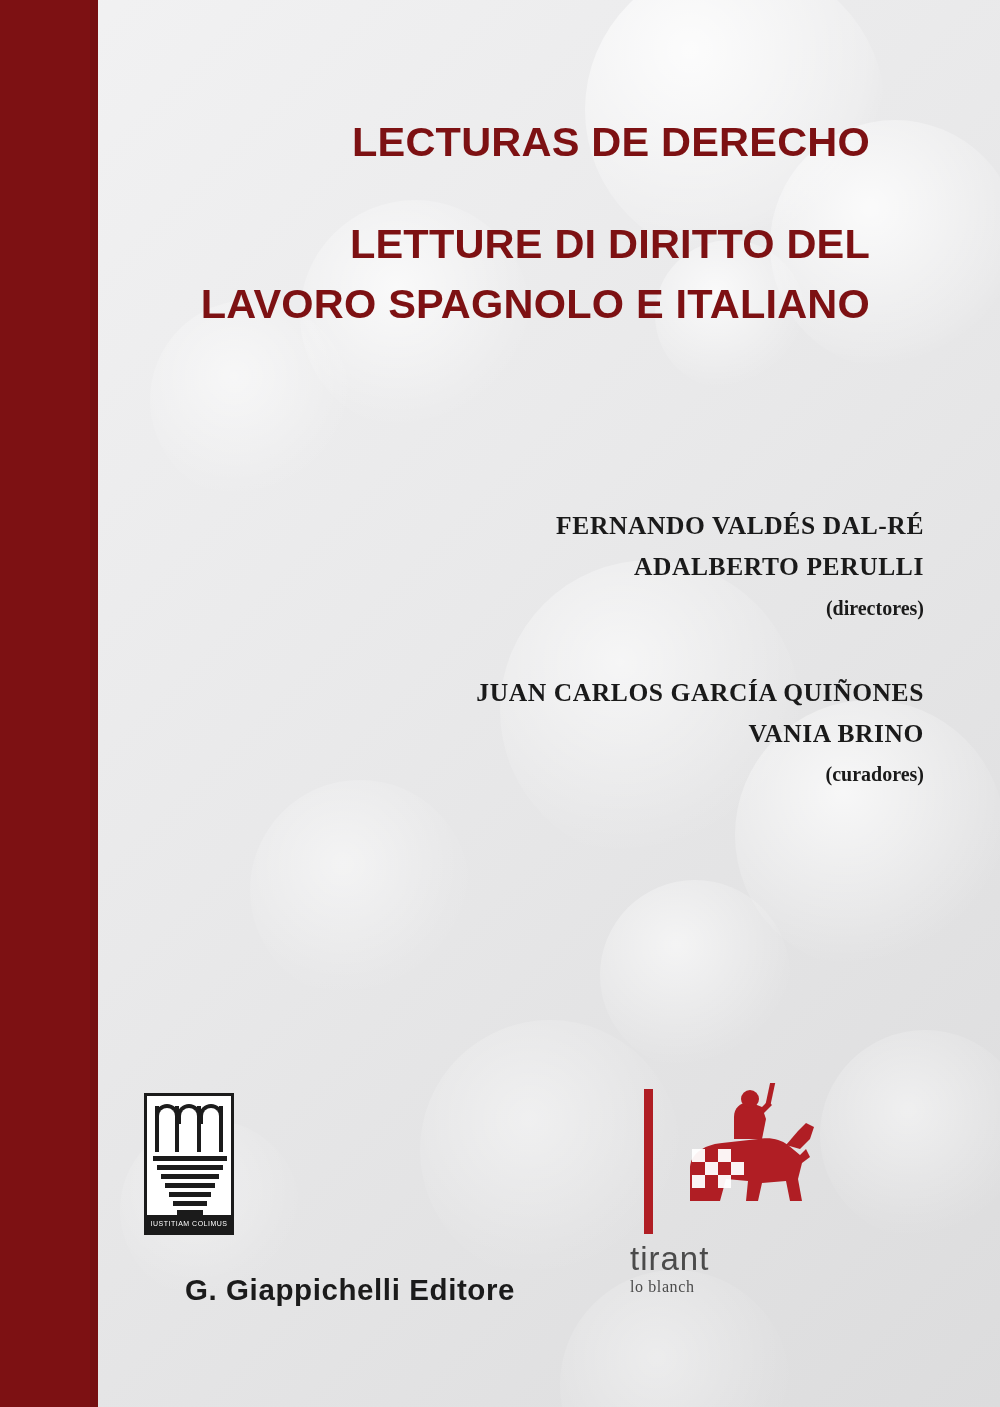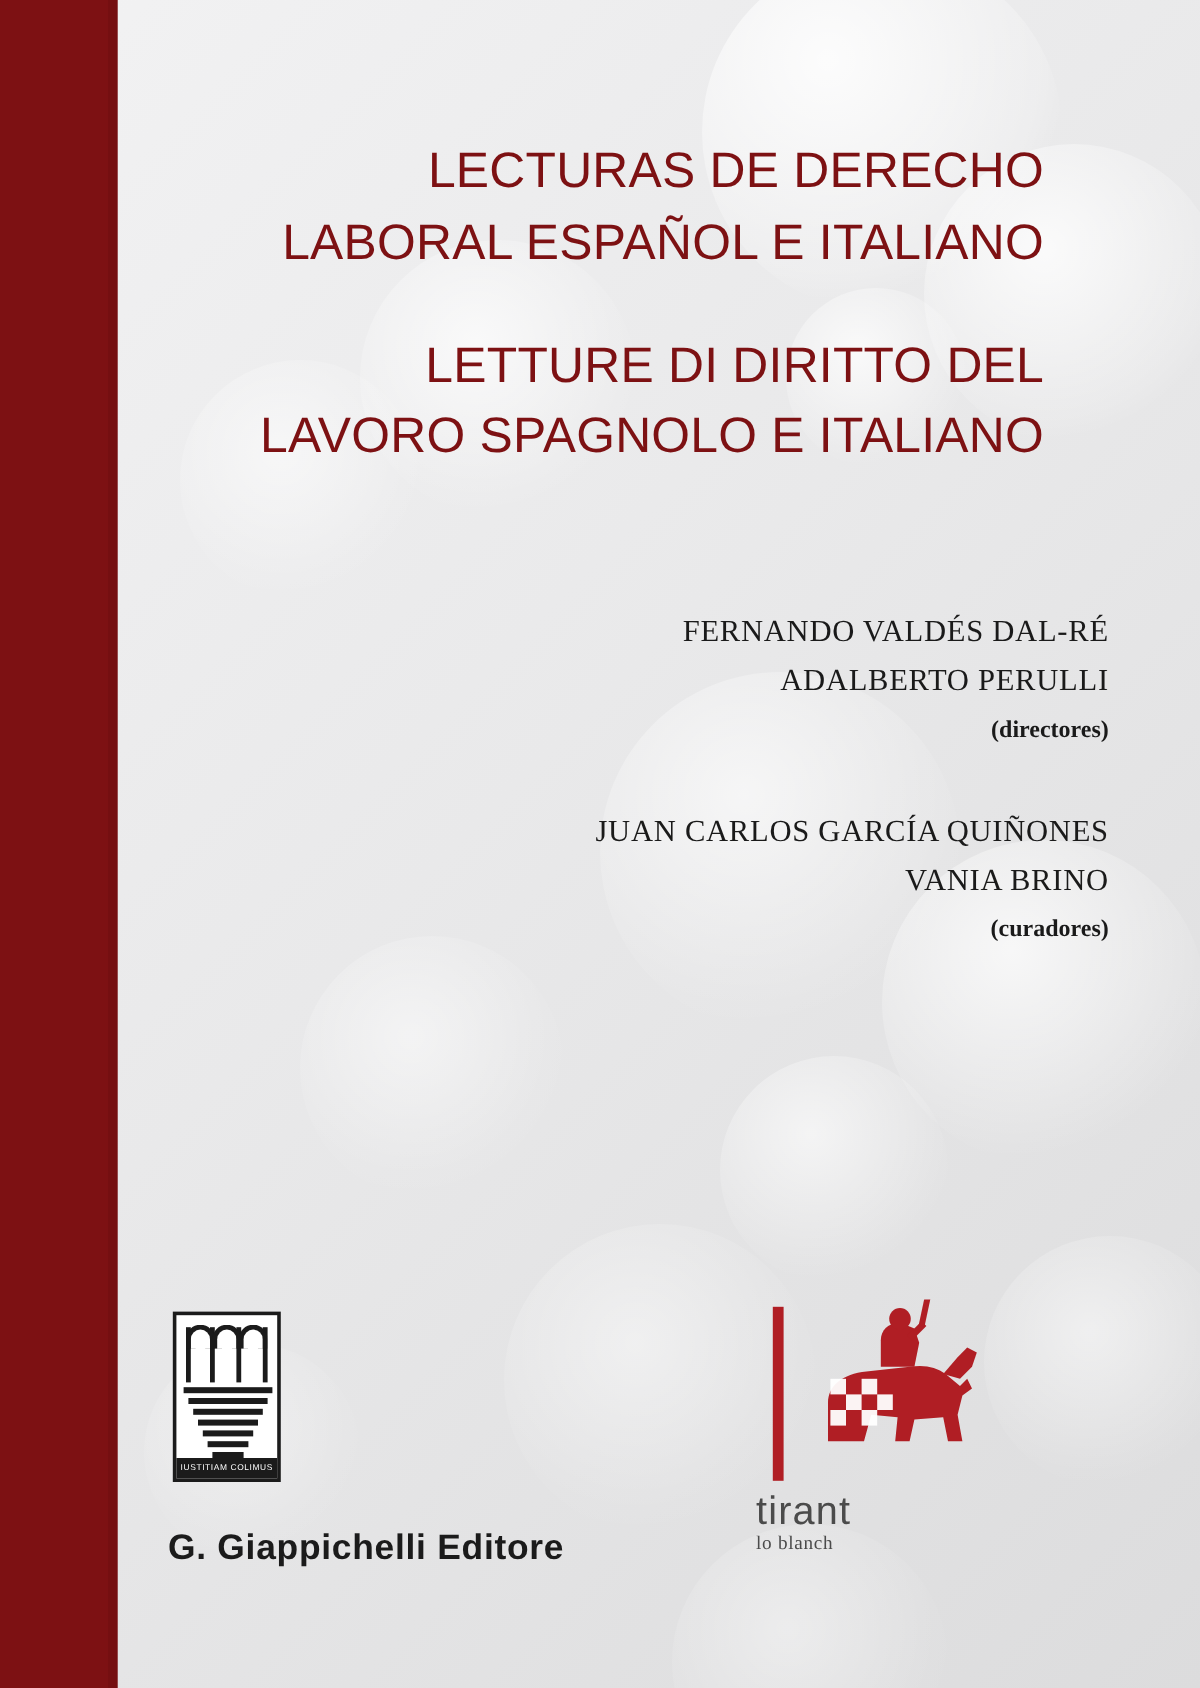--- a/index.html
+++ b/index.html
@@ -40,21 +40,21 @@
   
   #title-block {
     position: absolute;
     left: 98px; top: 112px;
     width: 848px;
     padding-right: 76px;
     text-align: right;
   }
   .title-line {
     color: #7d1113;
-    font-weight: normal;
+    font-weight: bold;
     font-size: 41px;
     letter-spacing: .2px;
     line-height: 1.44;
     white-space: nowrap;
     text-transform: uppercase;
   }
   .title-es { font-size: 41.5px; }
   .title-it { font-size: 41.5px; }
   #title-gap { height: 42px; }
 
@@ -62,21 +62,21 @@
   #authors {
     position: absolute;
     right: 76px; top: 505px;
     width: 620px;
     text-align: right;
     font-family: "Liberation Serif", serif;
     color: #1a1a1a;
   }
   .author-name {
     font-size: 25.5px;
-    font-weight: normal;
+    font-weight: bold;
     letter-spacing: .6px;
     line-height: 1.62;
     text-transform: uppercase;
   }
   .role {
     font-size: 20px;
     font-weight: bold;
     line-height: 2.0;
     font-family: "Liberation Serif", serif;
   }
@@ -110,20 +110,21 @@
     display: flex; align-items: center; justify-content: center;
     font-family: "Liberation Sans", sans-serif;
   }
   #gia-name {
     margin-top: 38px;
     font-size: 29.5px;
     font-weight: bold;
     color: #1b1b1b;
     letter-spacing: .6px;
     font-family: "Liberation Sans", sans-serif;
+    text-align: center;
   }
 
   
   #tirant {
     position: absolute;
     right: 140px; bottom: 108px;
     width: 230px;
     text-align: center;
   }
   #tirant-art {
@@ -175,21 +176,20 @@
   <div class="bokeh" style="left:820px;top:1030px;width:210px;height:210px;background:radial-gradient(circle at 42% 38%, rgba(255,255,255,.5), rgba(255,255,255,.07) 60%, rgba(255,255,255,0) 72%);"></div>
   <div class="bokeh" style="left:120px;top:1120px;width:180px;height:180px;background:radial-gradient(circle at 42% 38%, rgba(255,255,255,.38), rgba(255,255,255,.05) 60%, rgba(255,255,255,0) 72%);"></div>
   <div class="bokeh" style="left:560px;top:1270px;width:230px;height:230px;background:radial-gradient(circle at 42% 38%, rgba(255,255,255,.4), rgba(255,255,255,.05) 60%, rgba(255,255,255,0) 72%);"></div>
 
   <div id="spine">
     <div id="spine-inner"></div>
   </div>
 
   <div id="title-block">
     <div class="title-line title-es">LECTURAS DE DERECHO</div>
-    <div class="title-line title-es">LABORAL ESPAÑOL E ITALIANO</div>
     <div id="title-gap"></div>
     <div class="title-line title-it">LETTURE DI DIRITTO DEL</div>
     <div class="title-line title-it">LAVORO SPAGNOLO E ITALIANO</div>
   </div>
 
   <div id="authors">
     <div class="author-name">FERNANDO VALDÉS DAL-RÉ</div>
     <div class="author-name">ADALBERTO PERULLI</div>
     <div class="role">(directores)</div>
     <div id="authors-gap"></div>

